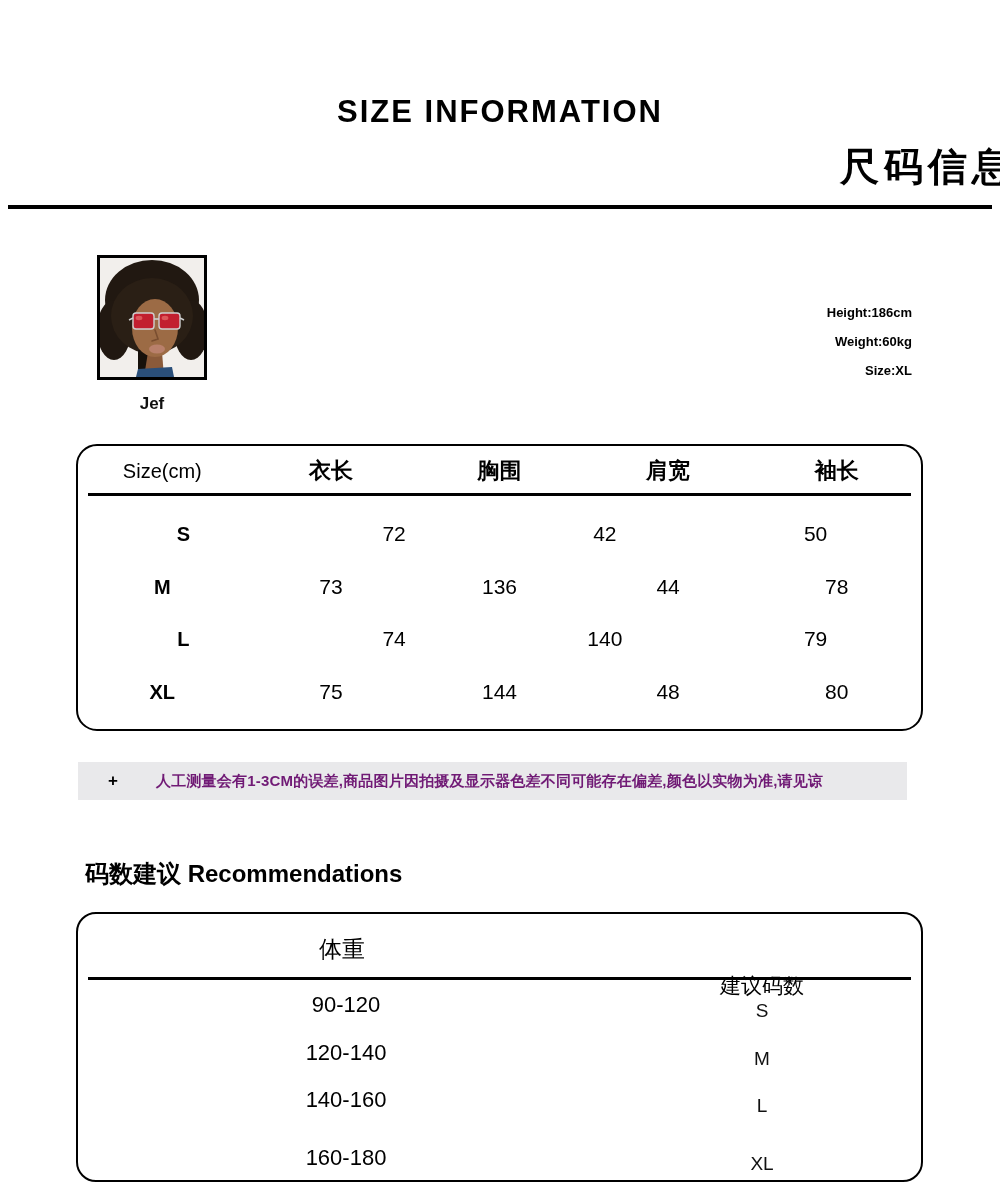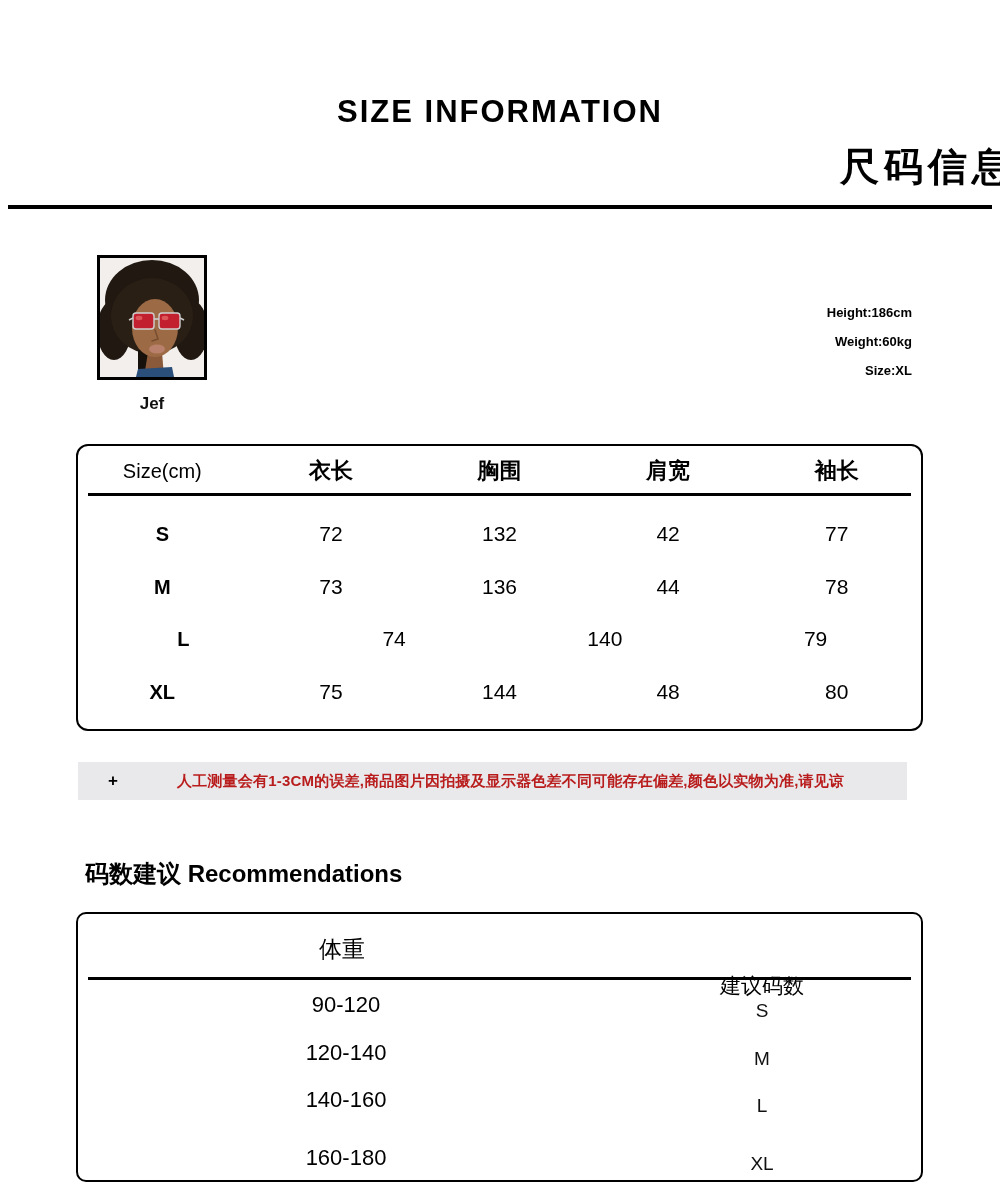--- a/index.html
+++ b/index.html
@@ -37,21 +37,21 @@
     text-align: center; font-size: 17px; font-weight: bold; color: #111;
   }
   .model-stats {
     position: absolute; top: 298px; right: 88px;
     text-align: right; font-size: 13px; font-weight: bold; line-height: 29px;
   }
 
   
   .size-table {
     position: absolute; left: 76px; top: 444px; width: 847px; height: 287px;
-    border: 2px solid #000; border-radius: 12px; background: #fff;
+    border: 2px solid #000; border-radius: 21px; background: #fff;
   }
   .size-table .hrow { position: absolute; top: 0; left: 0; width: 100%; height: 47px; display: flex; }
   .size-table .hrow span {
     flex: 1; text-align: center; line-height: 50px;
     font-size: 22px; font-weight: bold;
   }
   .size-table .hrow span:first-child { font-size: 20px; font-weight: normal; }
   .size-table .hline {
     position: absolute; top: 47px; left: 10px; right: 10px; height: 3px; background: #000;
   }
@@ -61,30 +61,30 @@
   }
   .size-table .drow span:first-child { font-weight: bold; font-size: 20px; }
   .r0 { top: 62px; } .r1 { top: 115px; } .r2 { top: 167px; } .r3 { top: 220px; }
 
   
   .note-bar {
     position: absolute; left: 78px; top: 762px; width: 829px; height: 38px;
     background: #e9e9eb; display: flex; align-items: center;
   }
   .note-plus { position: absolute; left: 30px; font-size: 17px; font-weight: bold; }
-  .note-text { margin-left: 99px; font-size: 15px; font-weight: bold; color: #b91c1c; letter-spacing: 0.2px; }
+  .note-text { margin-left: 78px; font-size: 15px; font-weight: bold; color: #701a75; letter-spacing: 0.2px; }
 
   
   .rec-title {
     position: absolute; left: 85px; top: 858px;
     font-size: 24px; font-weight: bold;
   }
   .rec-table {
     position: absolute; left: 76px; top: 912px; width: 847px; height: 270px;
-    border: 2px solid #000; border-radius: 10px; background: #fff;
+    border: 2px solid #000; border-radius: 20px; background: #fff;
   }
   .rec-table .h-weight {
     position: absolute; top: 20px; left: 264px; transform: translateX(-50%);
     font-size: 23px;
   }
   .rec-table .h-size {
     position: absolute; top: 30px; left: 684px; transform: translateX(-50%);
     font-size: 21px;
     margin-top: 28px;
   }
@@ -145,23 +145,22 @@
     <span>衣长</span>
     <span>胸围</span>
     <span>肩宽</span>
     <span>袖长</span>
   </div>
   <div class="hline"></div>
 
   <div class="drow r0">
     <span>S</span>
     <span>72</span>
-    <span>132</span>
     <span>42</span>
-    <span>77</span>
+    <span>50</span>
   </div>
   <div class="drow r1">
     <span>M</span>
     <span>73</span>
     <span>136</span>
     <span>44</span>
     <span>78</span>
   </div>
   <div class="drow r2">
     <span>L</span>

